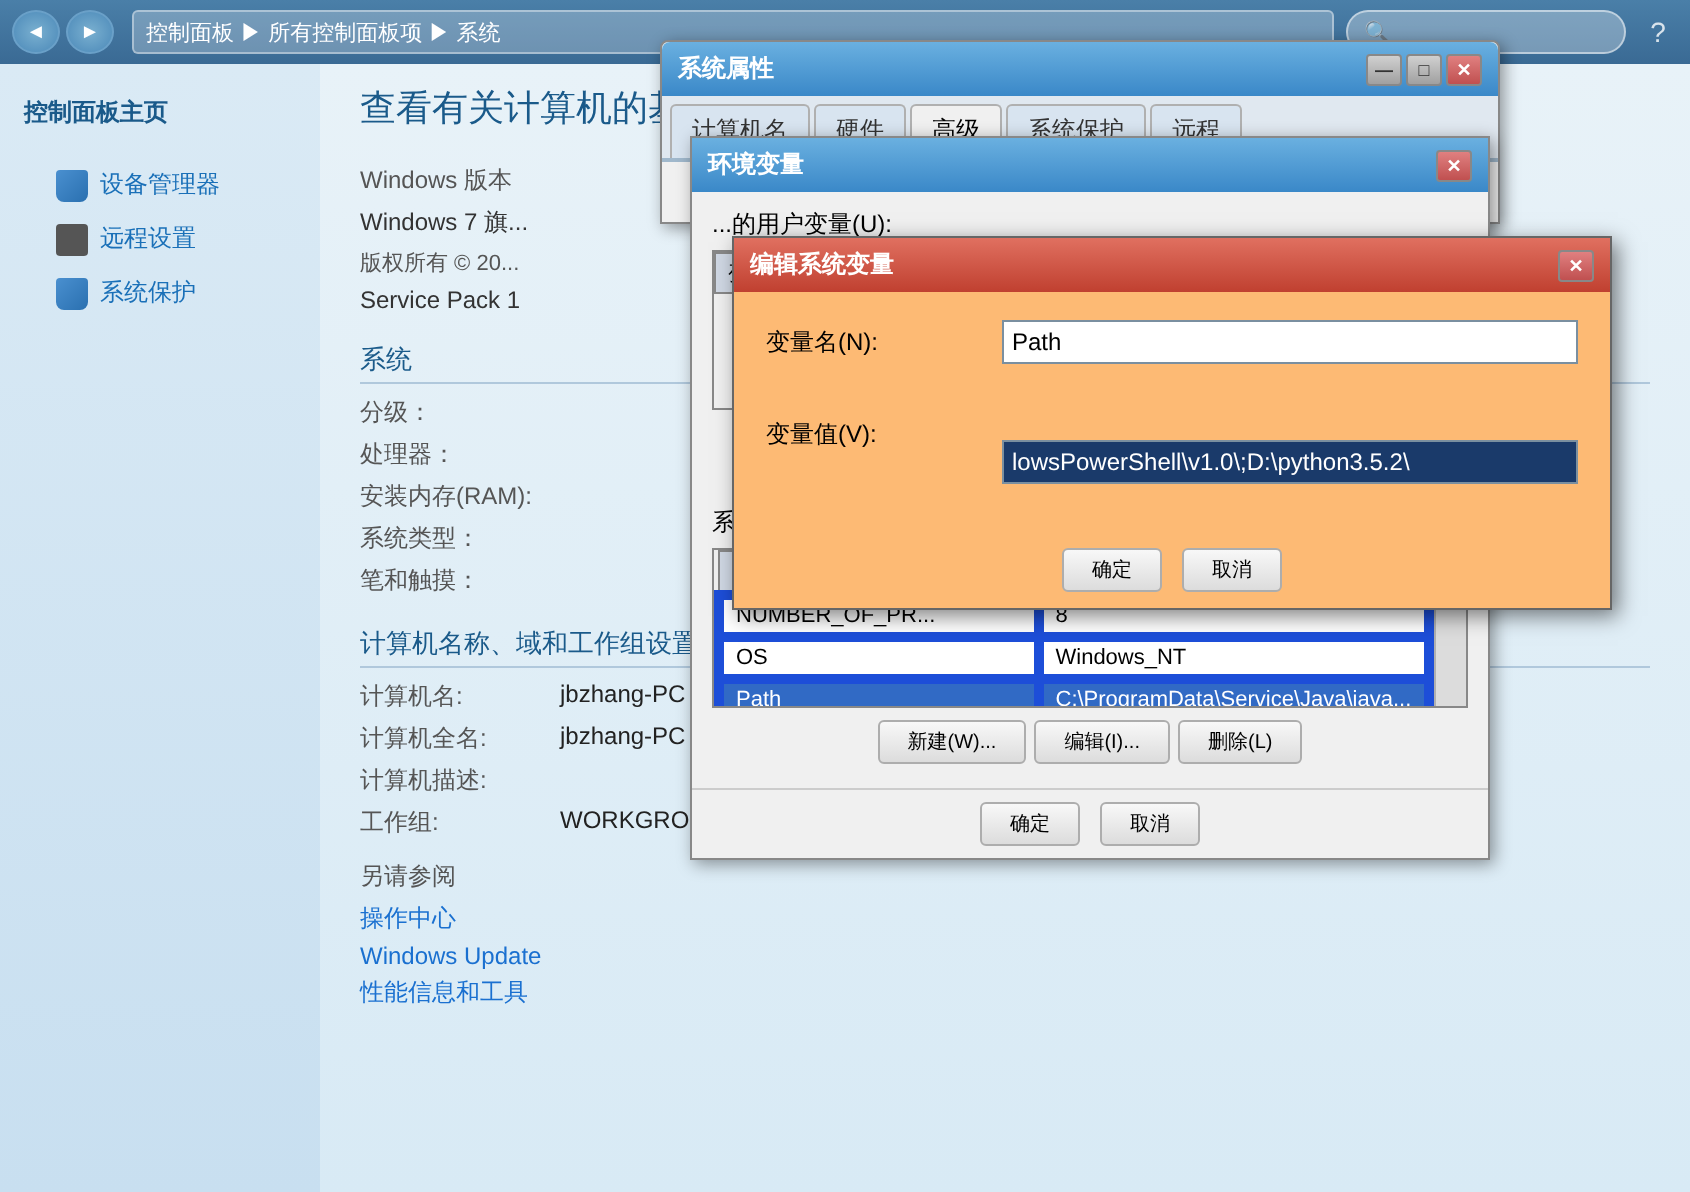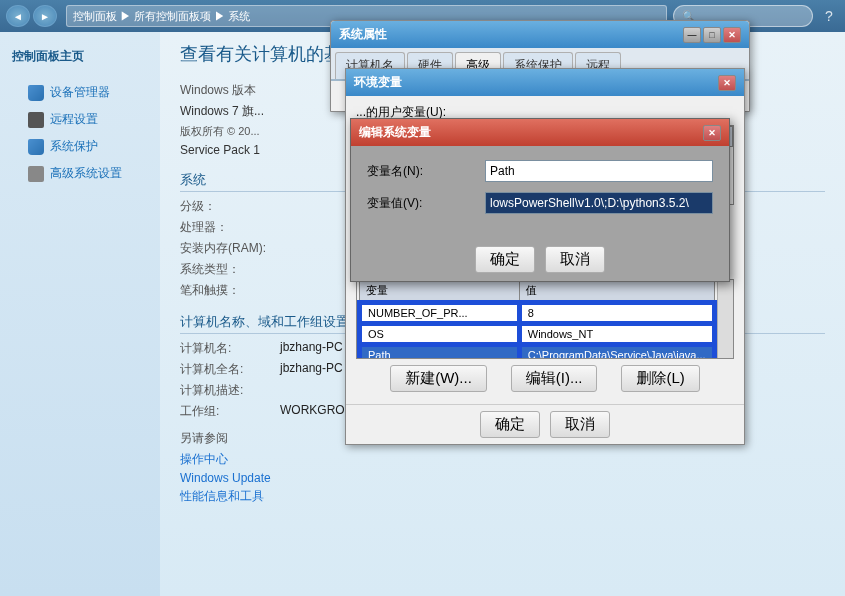--- a/index.html
+++ b/index.html
@@ -235,47 +235,47 @@
       font-weight: normal;
     }
     .envvar-table td {
       border: 5px solid #1d4ed8;
       padding: 2px 6px;
       background: #fff;
     }
     .envvar-table tr.selected td { background: #316ac5; color: #fff; }
     .envvar-buttons {
       display: flex;
-      gap: 24px;
+      gap: 4px;
       justify-content: center;
       margin: 6px 0;
     }
     .win-btn {
       padding: 3px 14px;
-      font-size: 15px;
+      font-size: 10px;
       background: linear-gradient(180deg, #f8f8f8, #dcdcdc);
       border: 1px solid #adadad;
       border-radius: 3px;
       cursor: pointer;
       color: #000;
     }
     .envvar-footer {
       display: flex;
       justify-content: center;
       gap: 10px;
       padding: 6px;
       border-top: 1px solid #ccc;
     }
 
     
     .dialog-editvar {
       position: absolute;
-      top: 118px; left: 350px;
-      width: 380px;
-      background: #a3a3a3;
+      top: 118px; left: 366px;
+      width: 440px;
+      background: #fdba74;
       border: 1px solid #666;
       box-shadow: 3px 3px 10px rgba(0,0,0,0.5);
       z-index: 30;
     }
     .editvar-titlebar {
       background: linear-gradient(180deg, #e07060, #c04030);
       color: #fff;
       font-size: 12px;
       font-weight: bold;
       padding: 5px 8px;
@@ -295,20 +295,21 @@
       height: 22px;
       border: 1px solid #7a8fa0;
       background: #fff;
       padding: 0 4px;
       font-size: 12px;
       font-family: inherit;
     }
     .editvar-input.value-input {
       background: #1a3a6a;
       color: #fff;
+      margin-top: 28px;
     }
     .editvar-footer {
       display: flex;
       justify-content: center;
       gap: 10px;
       padding: 8px 16px;
     }
 
     .scrollbar-placeholder {
       position: absolute;
@@ -353,24 +354,20 @@
     <span class="sidebar-icon icon-shield"></span>
     <span>设备管理器</span>
   </div>
   <div class="sidebar-item">
     <span class="sidebar-icon icon-monitor"></span>
     <span>远程设置</span>
   </div>
   <div class="sidebar-item">
     <span class="sidebar-icon icon-shield"></span>
     <span>系统保护</span>
-  </div>
-  <div class="sidebar-item">
-    <span class="sidebar-icon icon-wrench"></span>
-    <span>高级系统设置</span>
   </div>
 </div>
 
 <div class="content">
   <div class="content-title">查看有关计算机的基本信息</div>
 
   <div class="section-label">Windows 版本</div>
   <div class="info-row">
     <span style="color:#333;font-size:12px;">Windows 7 旗...</span>
   </div>

